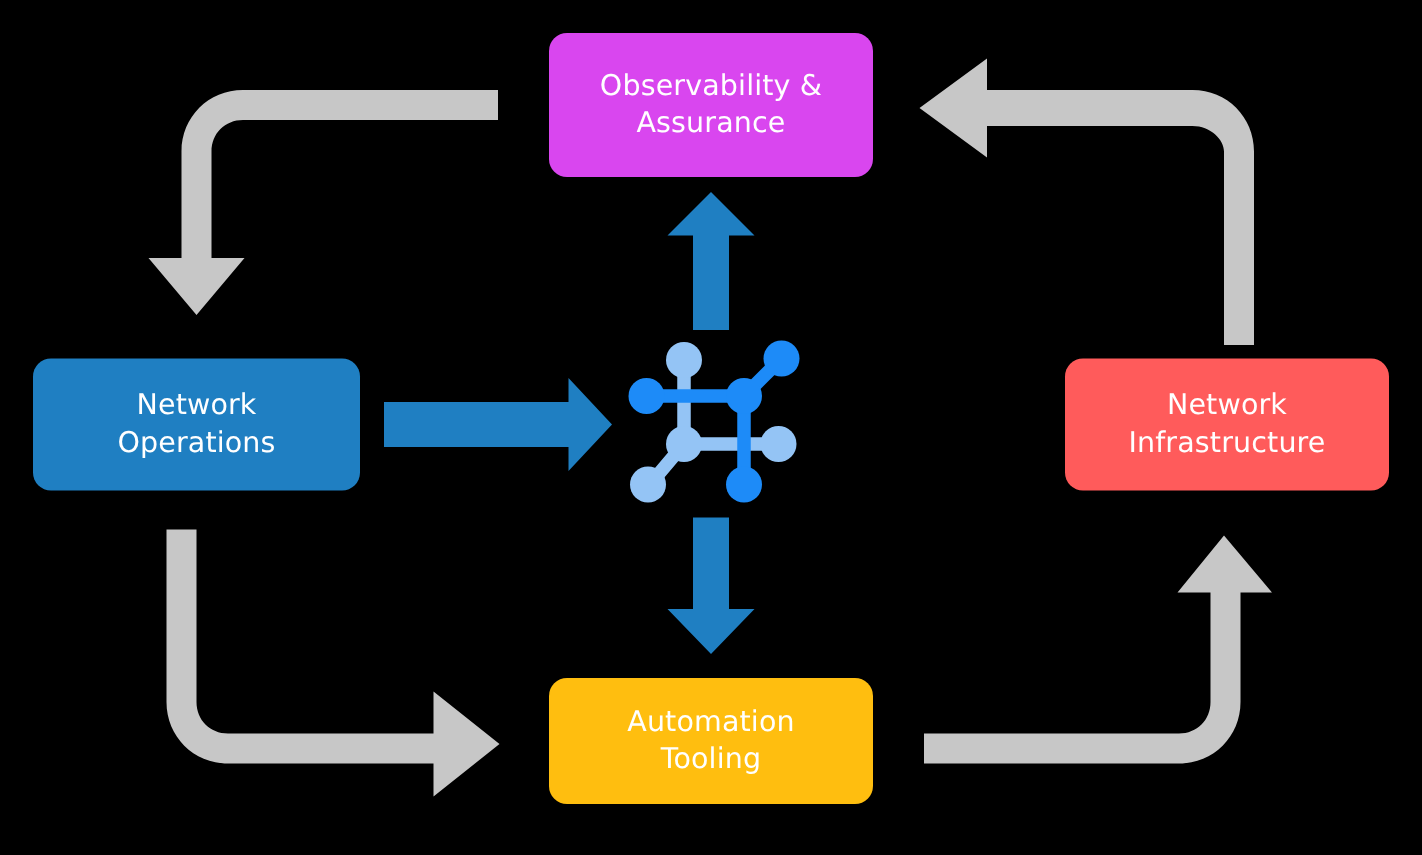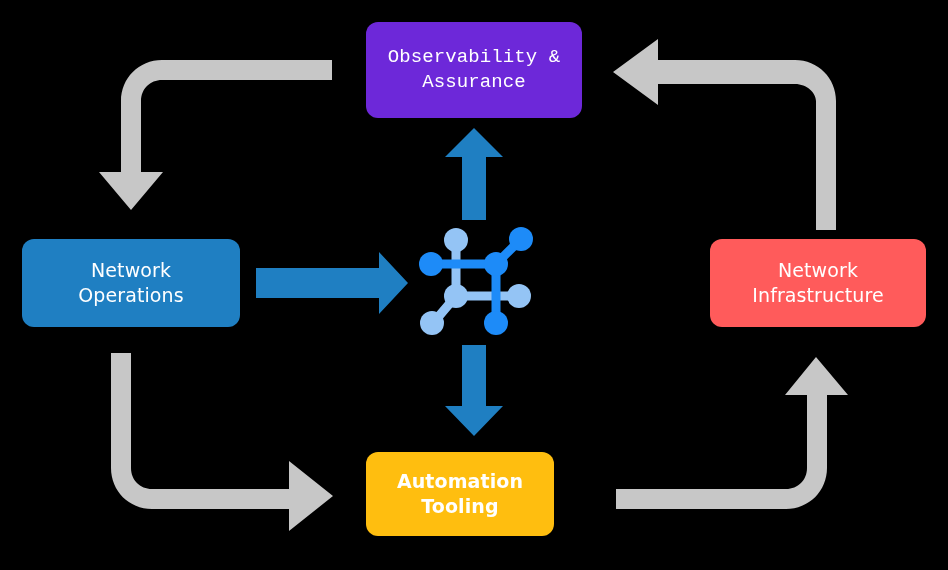--- a/index.html
+++ b/index.html
@@ -39,21 +39,21 @@
   #box-observability {
     left: 366px; top: 22px; width: 216px; height: 96px;
   }
   #box-network-operations {
     left: 22px; top: 239px; width: 218px; height: 88px;
   }
   #box-network-infrastructure {
     left: 710px; top: 239px; width: 216px; height: 88px;
   }
   #box-automation-tooling {
-    left: 366px; top: 452px; width: 188px; height: 84px; font-weight: bold;
+    left: 366px; top: 452px; width: 216px; height: 84px;
   }
   .svg-layer {
     position: absolute;
     left: 0; top: 0;
     width: 948px;
     height: 570px;
     pointer-events: none;
   }
   .net-icon {
     position: absolute;
@@ -176,21 +176,21 @@
     </g>
 
     <g fill="#1d8bf8">
       <circle cx="13" cy="44" r="12"></circle>
       <circle cx="78" cy="44" r="12"></circle>
       <circle cx="103" cy="19" r="12"></circle>
       <circle cx="78" cy="103" r="12"></circle>
     </g>
   </svg>
 
-  <div class="node-box" id="box-observability" style="background:#6d28d9;font-family:Liberation Mono, monospace;">
+  <div class="node-box" id="box-observability" style="background:#d946ef;">
     <span>Observability &amp;
 Assurance</span>
   </div>
 
   <div class="node-box" id="box-network-operations" style="background:#1f7fc2;">
     <span>Network
 Operations</span>
   </div>
 
   <div class="node-box" id="box-network-infrastructure" style="background:#ff5b5b;">

